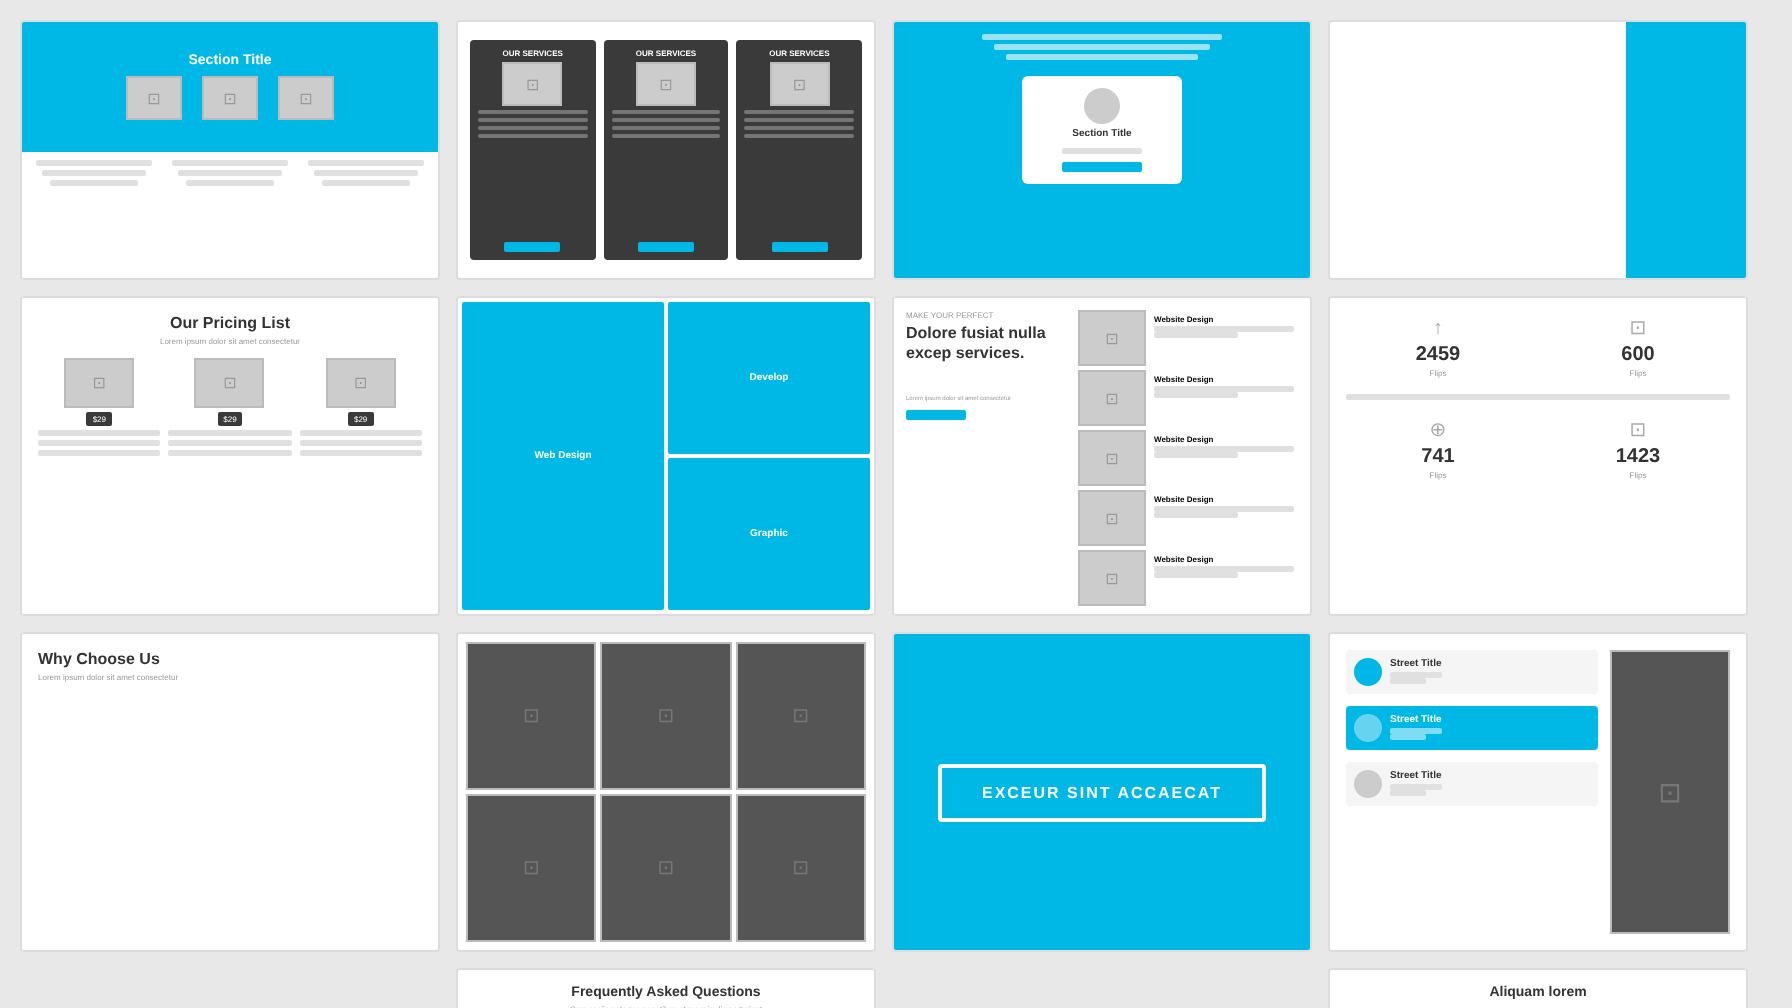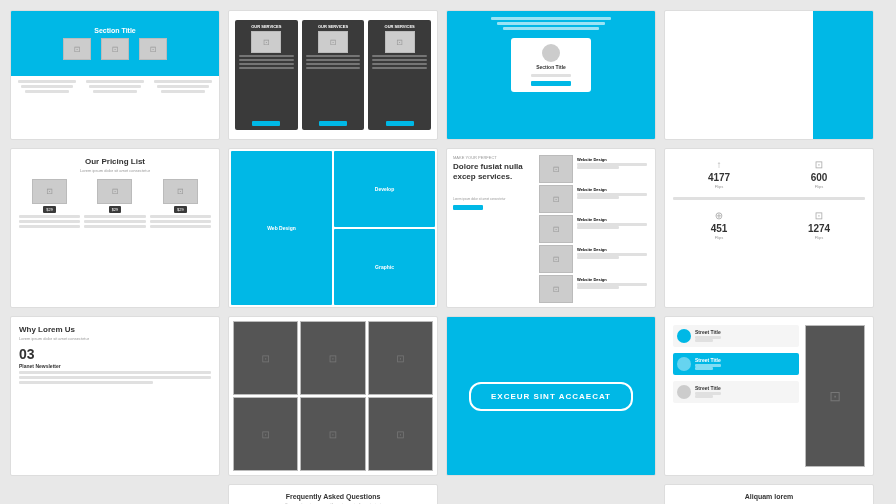--- a/index.html
+++ b/index.html
@@ -382,21 +382,21 @@
       display: flex;
       align-items: center;
       justify-content: center;
     }
     .cta-button {
       border: 2px solid #fff;
       color: #fff;
       font-size: 8px;
       font-weight: bold;
       padding: 8px 20px;
-      border-radius: 12px;
+      border-radius: 2px;
       letter-spacing: 1px;
     }
 
     
     .card10 {
       height: 160px;
     }
     .card10-inner {
       padding: 8px;
       display: flex;
@@ -741,59 +741,50 @@
         </div>
       </div>
     </div>
   </div>
 
   <div class="card card10">
     <div class="card10-inner">
       <div class="stats-row">
         <div class="stat-item">
           <div class="stat-icon">↑</div>
-          <div class="stat-number">4177</div>
+          <div class="stat-number">2459</div>
           <div class="stat-label">Flips</div>
         </div>
         <div class="stat-item">
           <div class="stat-icon">⊡</div>
           <div class="stat-number">600</div>
           <div class="stat-label">Flips</div>
         </div>
       </div>
       <div class="text-line" style="margin:4px 0"></div>
       <div class="stats-row">
         <div class="stat-item">
           <div class="stat-icon">⊕</div>
-          <div class="stat-number">451</div>
+          <div class="stat-number">741</div>
           <div class="stat-label">Flips</div>
         </div>
         <div class="stat-item">
           <div class="stat-icon">⊡</div>
-          <div class="stat-number">1274</div>
+          <div class="stat-number">1423</div>
           <div class="stat-label">Flips</div>
         </div>
       </div>
     </div>
   </div>
 
   <div class="card card-why">
     <div class="card-why-inner">
-      <div class="why-title">Why Lorem Us</div>
+      <div class="why-title">Why Choose Us</div>
       <div class="why-sub">Lorem ipsum dolor sit amet consectetur</div>
       <div class="why-cols">
-        <div class="why-col">
-          <div class="why-number">03</div>
-          <div class="why-num-title">Planet Newsletter</div>
-          <div class="why-lines">
-            <div class="text-line"></div>
-              <div class="text-line"></div>
-              <div class="text-line" style="width:70%"></div>
-          </div>
-        </div>
       </div>
     </div>
   </div>
 
   <div class="card card8">
     <div class="card8-inner">
       <div class="mosaic-cell">
           <div class="img-placeholder" style="background:#555;color:#777;width:100%;height:100%;font-size:10px;display:flex;align-items:center;justify-content:center">⊡</div>
         </div>
       <div class="mosaic-cell">

